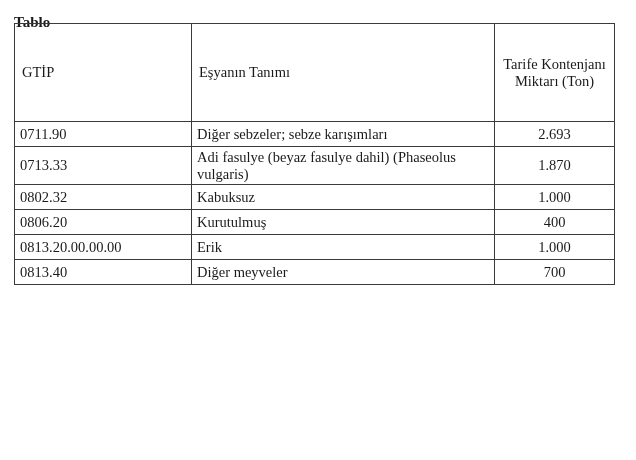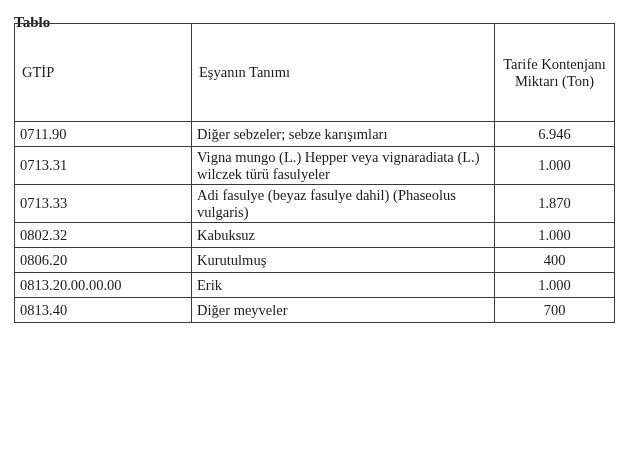--- a/index.html
+++ b/index.html
@@ -33,26 +33,21 @@
     <tr>
       <th class="h1">GTİP</th>
       <th class="h2">Eşyanın Tanımı</th>
       <th class="h3">Tarife Kontenjanı Miktarı (Ton)</th>
     </tr>
   </thead>
   <tbody>
     <tr class="r1">
       <td>0711.90</td>
       <td>Diğer sebzeler; sebze karışımları</td>
-      <td class="amt">6.946</td>
-    </tr>
-    <tr class="r2">
-      <td>0713.31</td>
-      <td>Vigna mungo (L.) Hepper veya vignaradiata (L.) wilczek türü fasulyeler</td>
-      <td class="amt">1.000</td>
+      <td class="amt">2.693</td>
     </tr>
     <tr class="r2">
       <td>0713.33</td>
       <td>Adi fasulye (beyaz fasulye dahil) (Phaseolus vulgaris)</td>
       <td class="amt">1.870</td>
     </tr>
     <tr class="r1">
       <td>0802.32</td>
       <td>Kabuksuz</td>
       <td class="amt">1.000</td>

